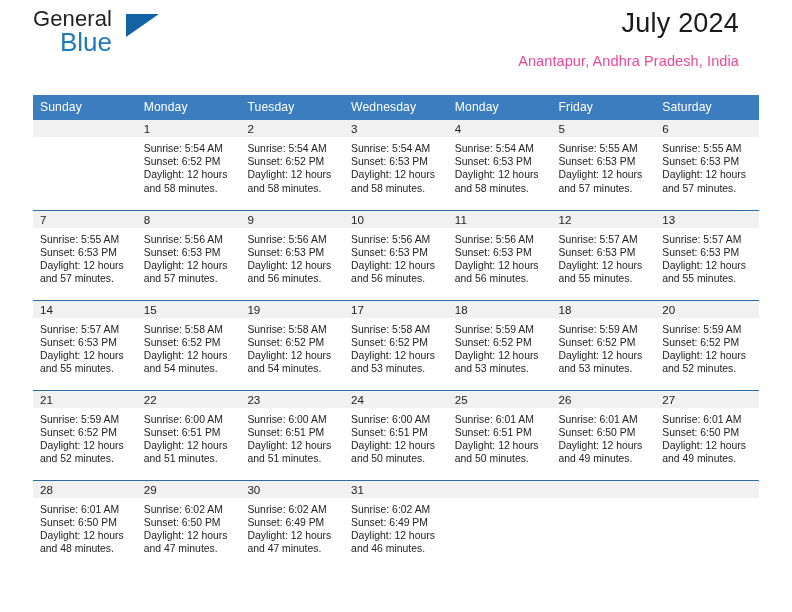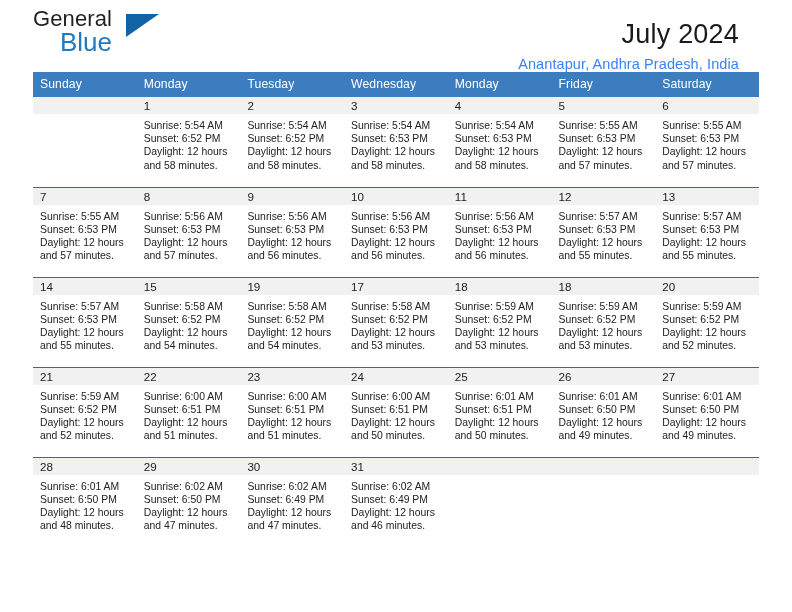--- a/index.html
+++ b/index.html
@@ -48,42 +48,43 @@
   }
   .logo-tri {
     position: absolute;
     left: 93px; top: 8px;
     width: 0; height: 0;
     border-left: 33px solid #1263a5;
     border-bottom: 23px solid transparent;
   }
   .titles {
     text-align: right;
-    padding-top: 17px;
+    padding-top: 6px;
   }
   .cal-title {
     font-size: 27px;
     font-weight: normal;
     color: #1a1a1a;
     line-height: 34px;
     letter-spacing: .2px;
   }
   .cal-subtitle {
     font-size: 14.5px;
-    color: #3b82f6;
+    color: #ec4899;
     line-height: 22px;
-    margin-top: 2px;
+    margin-top: 10px;
     letter-spacing: .1px;
   }
 
   
   .calendar {
     width: 726px;
     border-collapse: collapse;
     table-layout: fixed;
+    margin-top: 23px;
   }
   .calendar col { width: 103.71px; }
 
   thead th {
     background: #3b7dbf;
     color: #ffffff;
     font-size: 12.2px;
     font-weight: normal;
     text-align: left;
     padding: 5px 0 6px 7px;

